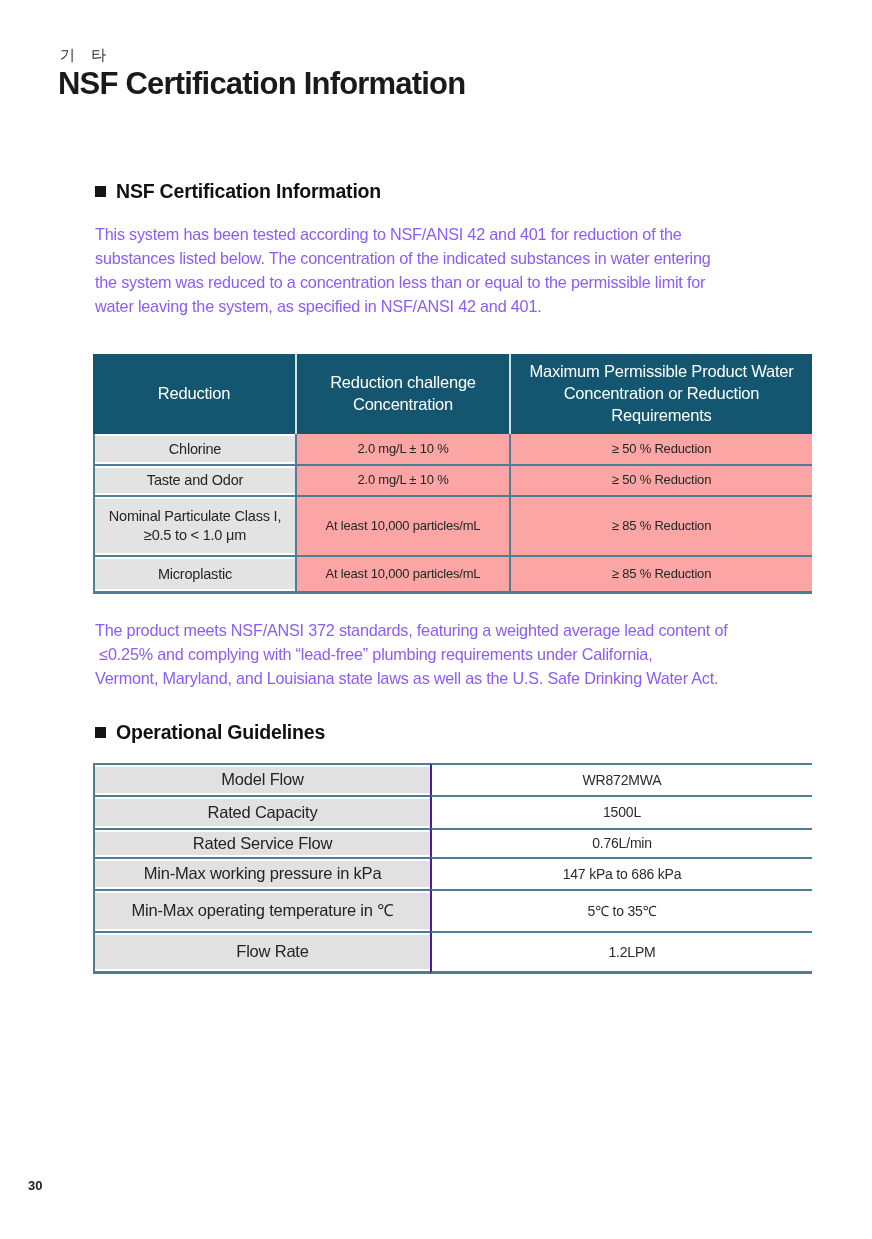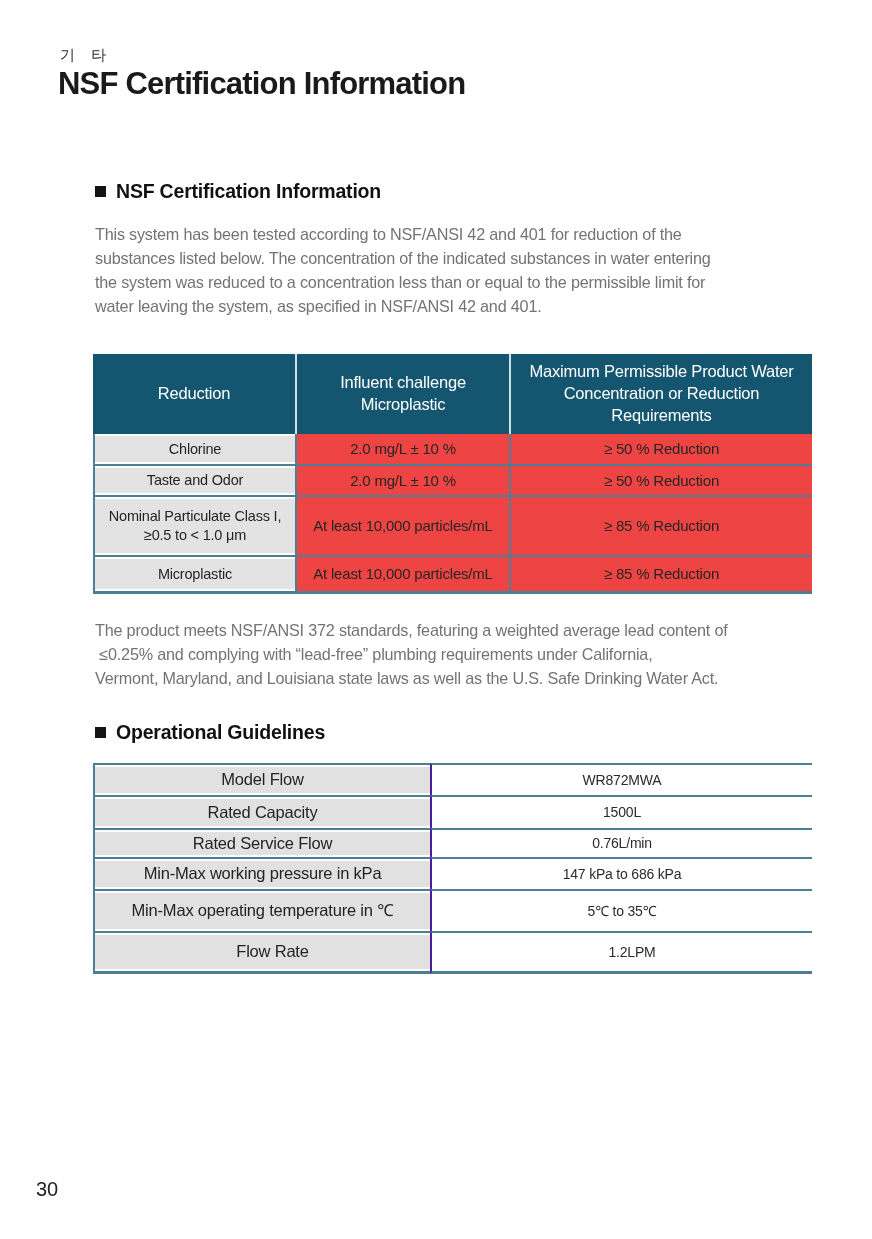--- a/index.html
+++ b/index.html
@@ -25,41 +25,41 @@
     position:absolute; left:95px; display:flex; align-items:center; gap:10px;
     font-size:19.5px; font-weight:700; color:#111; letter-spacing:-0.2px;
   }
   .sec-head .sq { width:11px; height:11px; background:#141414; flex:0 0 auto; }
   #sec1 { top:180px; }
   #sec2 { top:721px; }
 
   
   .para {
     position:absolute; left:95px; width:730px;
-    font-size:16.2px; line-height:24px; color:#737373;
+    font-size:16.2px; line-height:24px; color:#8b5cf6;
     white-space:pre-wrap; letter-spacing:-0.2px;
   }
   #para1 { top:222px; }
   #para2 { top:618px; }
 
   
   table { border-collapse:separate; border-spacing:0; table-layout:fixed; }
   td, th { vertical-align:middle; text-align:center; }
 
   
   .t1 { position:absolute; left:93px; top:354px; width:719px; }
   .t1 th {
     background:#14566F; color:#ffffff; font-weight:400;
     font-size:16.5px; line-height:1.32; height:80px; padding:4px 10px;
     letter-spacing:-0.2px;
   }
   .t1 th + th { border-left:2px solid #cfdfe7; }
   .t1 td {
-    font-size:15px; color:#252525; padding:3px 8px; line-height:1.3;
-    border-top:2px solid #4C7F96; background:#ef4444; letter-spacing:-0.2px;
+    font-size:13px; color:#252525; padding:3px 8px; line-height:1.3;
+    border-top:2px solid #4C7F96; background:#fca5a5; letter-spacing:-0.2px;
   }
   .t1 tbody tr:first-child td { border-top:none; }
   .t1 td + td { border-left:2px solid #4C7F96; }
   .t1 td:first-child { border-left:2px solid #4C7F96; }
   .t1 tbody tr:last-child td { border-bottom:3px solid #4C7F96; }
   .t1 td.c1 {
     background:#E3E3E4; font-size:14.5px;
     box-shadow: inset 0 2px 0 #ffffff, inset 0 -2px 0 #ffffff;
   }
   .t1 tbody tr:nth-child(1) td { height:30px; }
@@ -83,22 +83,22 @@
   .t2 td.c2 { font-size:14px; color:#2b2b2b; }
   .t2 tbody tr:nth-child(1) td { height:32px; }
   .t2 tbody tr:nth-child(2) td { height:33px; }
   .t2 tbody tr:nth-child(3) td { height:29px; }
   .t2 tbody tr:nth-child(4) td { height:32px; }
   .t2 tbody tr:nth-child(5) td { height:42px; }
   .t2 tbody tr:nth-child(6) td { height:43px; }
 
   
   .page-number {
-    position:absolute; left:36px; top:1178px;
-    font-size:20px; font-weight:400; color:#222;
+    position:absolute; left:28px; top:1178px;
+    font-size:13px; font-weight:700; color:#222;
   }
 </style>
 </head>
 <body>
 
 <div class="page">
 
   <div class="category">기 타</div>
   <div class="page-title">NSF Certification Information</div>
 
@@ -114,21 +114,21 @@
 
   <table class="t1">
     <colgroup>
         <col style="width:202px">
         <col style="width:214px">
         <col style="width:303px">
       </colgroup>
     <thead>
       <tr>
         <th>Reduction</th>
-        <th>Influent challenge Microplastic</th>
+        <th>Reduction challenge Concentration</th>
         <th>Maximum Permissible Product Water Concentration or Reduction Requirements</th>
       </tr>
     </thead>
     <tbody>
       <tr>
         <td class="c1">Chlorine</td>
         <td>2.0 mg/L ± 10 %</td>
         <td>≥ 50 % Reduction</td>
       </tr>
       <tr>

